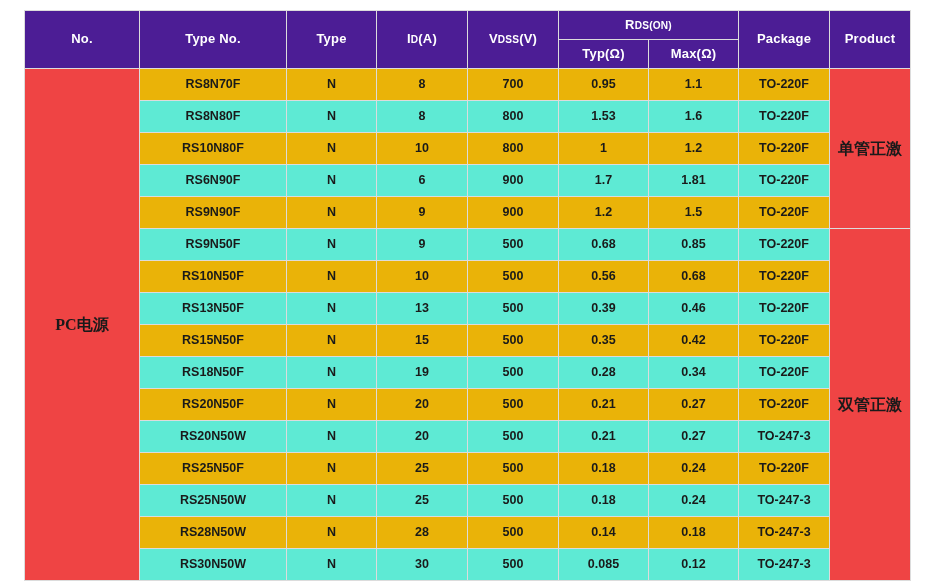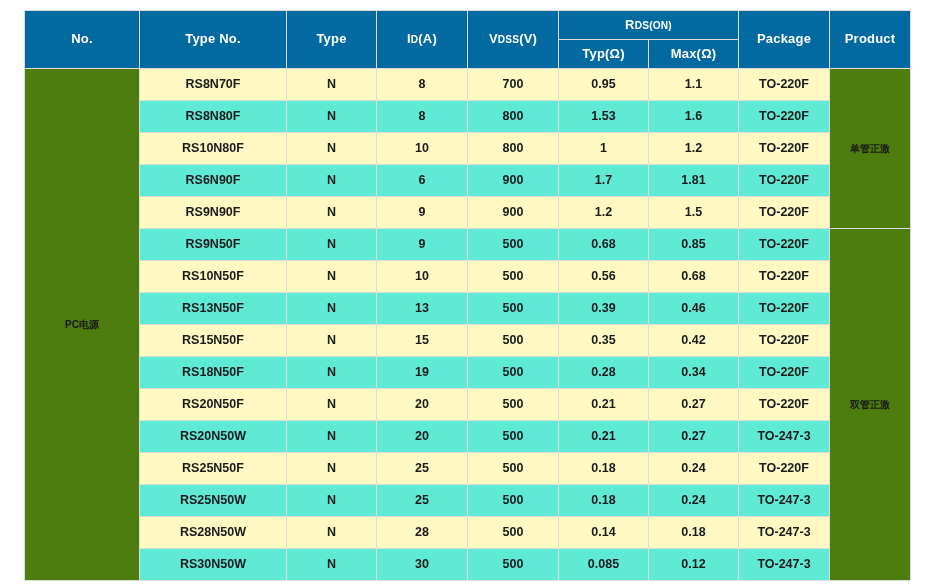--- a/index.html
+++ b/index.html
@@ -34,46 +34,47 @@
   table.spec th,
   table.spec td {
     border: 1px solid #dcdcdc;
     text-align: center;
     vertical-align: middle;
     padding: 0;
     line-height: 1.1;
   }
   
   thead th {
-    background: #0369a1;
+    background: #4c1d95;
     color: #ffffff;
     border: 1px solid #d94a4a;
     font-weight: bold;
     font-size: 13px;
     letter-spacing: 0.2px;
   }
   thead th.h-tall { height: 56px; margin-top: 12px; }
   thead th.h-top  { height: 28px; }
   thead th.h-sub  { height: 28px; }
 
   
   .sc {
     font-size: 0.78em;
     letter-spacing: 0.2px;
   }
 
   tbody td { height: 31px; }
 
   tr.alt td.databody { background: #5eead4; }
-  tr.norm td.databody { background: #fef9c3; }
+  tr.norm td.databody { background: #eab308; }
 
   td.no-cell,
   td.product-cell {
-    background: #4d7c0f;
-    font-size: 10px;
+    background: #ef4444;
+    font-size: 16px;
+    font-family: Liberation Serif, serif;
   }
 
   
   col.c-no      { width: 115px; }
   col.c-part    { width: 147px; }
   col.c-type    { width: 90px;  }
   col.c-id      { width: 91px;  }
   col.c-vdss    { width: 91px;  }
   col.c-typ     { width: 90px;  }
   col.c-max     { width: 90px;  }

